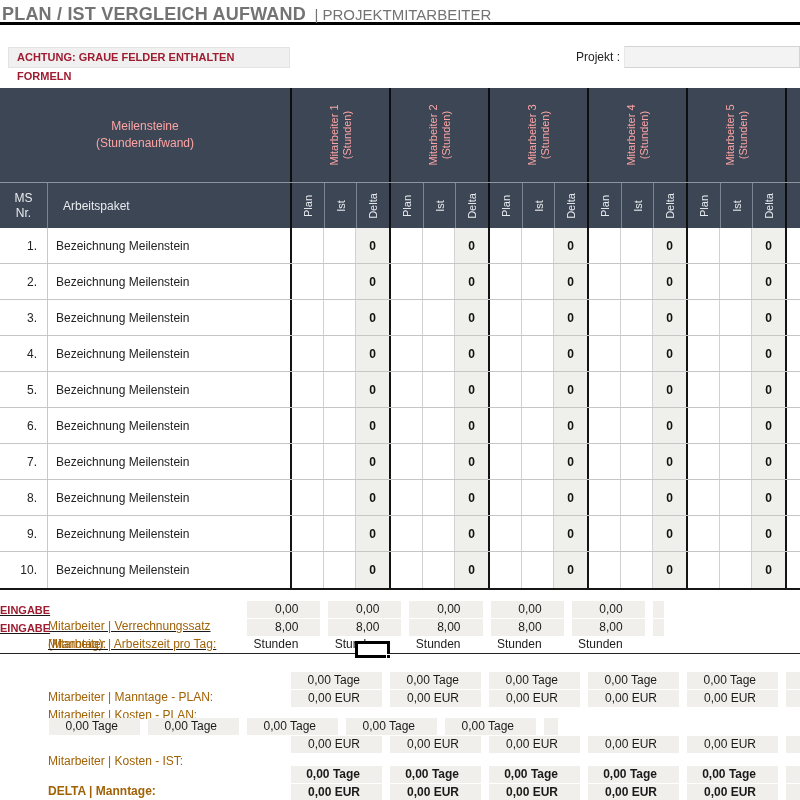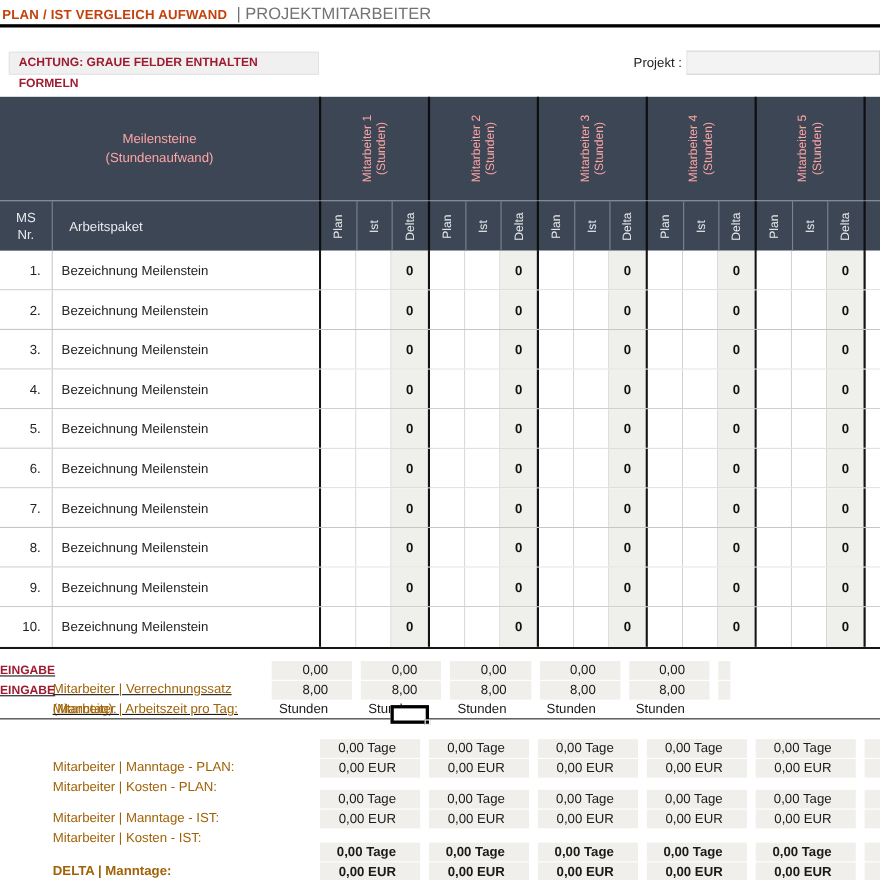--- a/index.html
+++ b/index.html
@@ -3,21 +3,21 @@
 <meta charset="utf-8">
 <style>
   * { box-sizing: border-box; margin: 0; padding: 0; }
   html,body { background:#fff; }
   body { font-family: "Liberation Sans", sans-serif; color:#1a1a1a; }
   .page { position:relative; width:800px; height:800px; background:#fff; overflow:hidden; }
 
   
   .titlebar { position:absolute; top:0; left:0; width:800px; height:25px;
               border-bottom:3px solid #000; padding:4px 8px 0 2px; white-space:nowrap; }
-  .title-main { font-size:12px; font-weight:bold; color:#c2410c; letter-spacing:.2px; }
+  .title-main { font-size:18px; font-weight:bold; color:#737373; letter-spacing:.2px; }
   .title-sub  { font-size:15px; font-weight:normal; color:#737373; margin-left:4px; }
 
   
   .warnbox { position:absolute; top:47px; left:8px; width:282px; height:21px;
              background:#f0f0f0; border:1px solid #e3e3e3;
              color:var(--accent-red,#9e1b30); font-size:11px; font-weight:bold;
              line-height:19px; padding-left:8px; }
   .projlbl { position:absolute; top:50px; left:540px; width:80px; text-align:right;
              font-size:12px; color:#222; }
   .projfield { position:absolute; top:46px; left:624px; width:176px; height:22px;
@@ -518,21 +518,20 @@
           </div><div class="v-slot">
             <div class="v-box">0,00 EUR</div>
           </div></span>
     <div class="v-part">
           <div class="v-box"></div>
         </div>
   </div>
       <div class="gap10"></div>
       <div class="vrow">
     <div class="v-tag"></div>
-    <div class="v-lbl">Mitarbeiter | Manntage - IST:</div>
     <span class="vslots" style="display:contents"><div class="v-slot">
             <div class="v-box">0,00 Tage</div>
           </div><div class="v-slot">
             <div class="v-box">0,00 Tage</div>
           </div><div class="v-slot">
             <div class="v-box">0,00 Tage</div>
           </div><div class="v-slot">
             <div class="v-box">0,00 Tage</div>
           </div><div class="v-slot">
             <div class="v-box">0,00 Tage</div>

